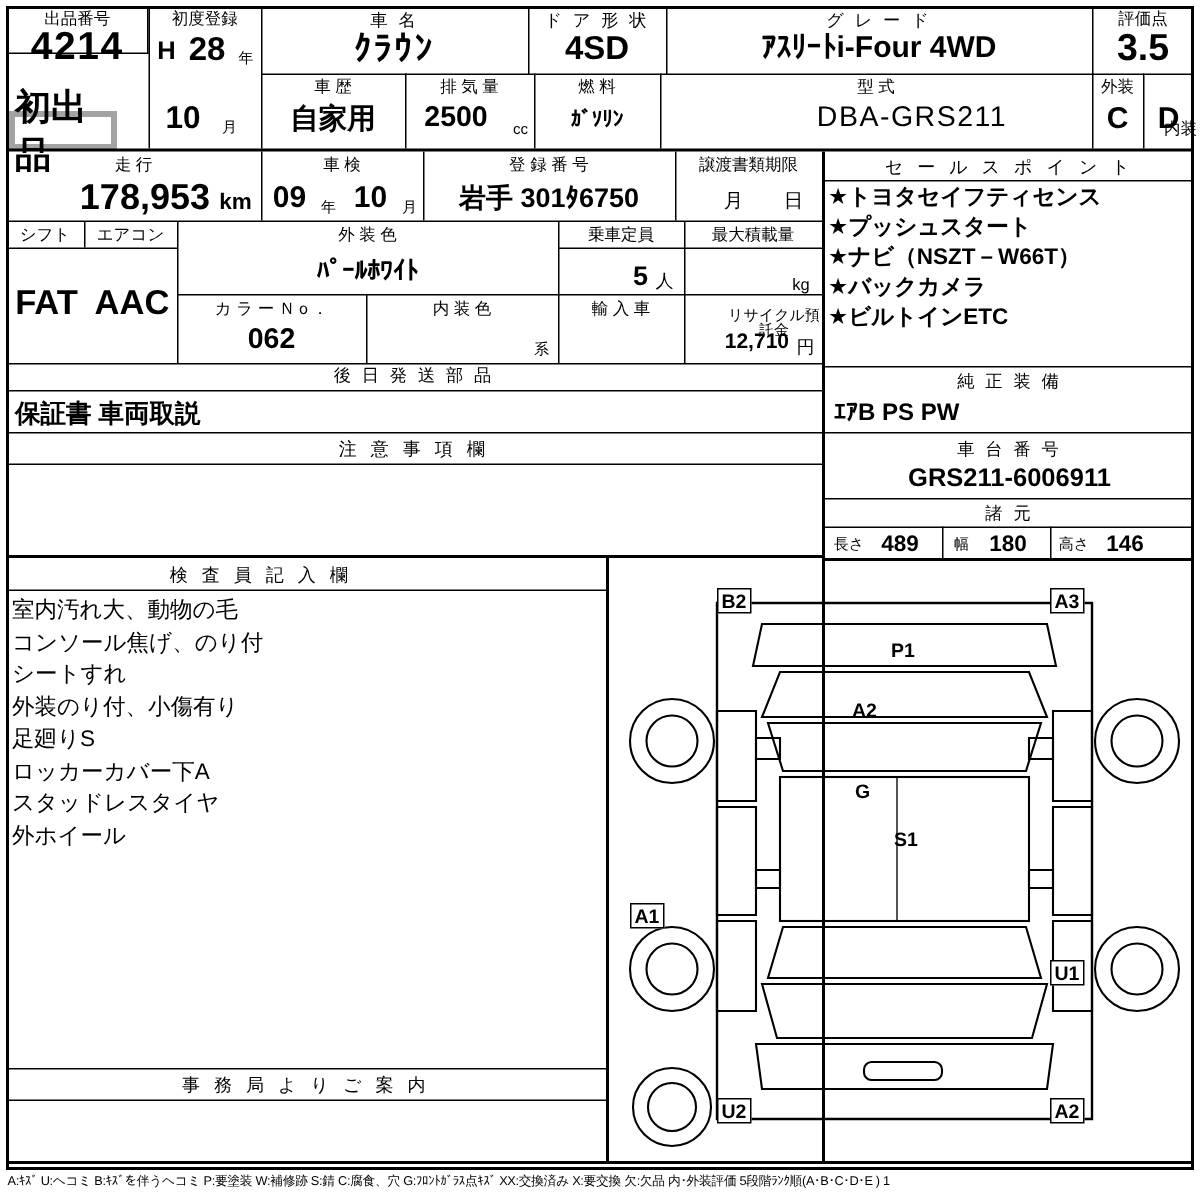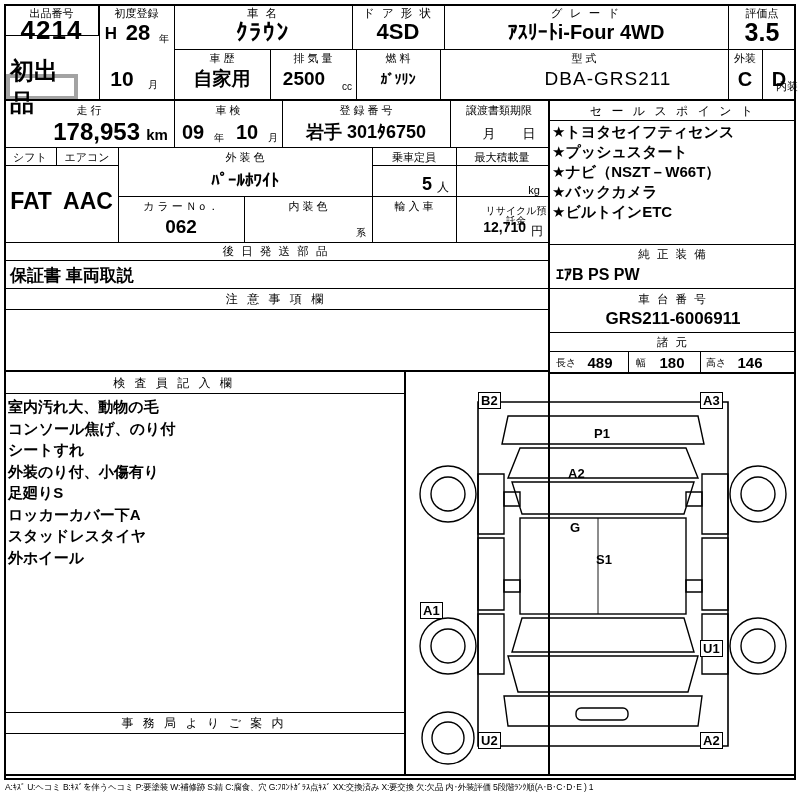--- a/index.html
+++ b/index.html
@@ -14,21 +14,21 @@
   .box{position:absolute;box-sizing:border-box;border:1px solid #000;}
   .lbl{font-size:11px;text-align:center;line-height:1;}
   .cell{position:absolute;box-sizing:border-box;display:flex;align-items:center;justify-content:center;}
   .cellL{justify-content:flex-start;padding-left:4px;}
   .bigval{font-size:26px;font-weight:bold;letter-spacing:1px;}
   .tiny{font-size:10px;}
   .hdr{font-size:11.5px;letter-spacing:2px;}
   .hdr2{font-size:12px;letter-spacing:3px;}
   .grayline{background:#000;}
   .sp{font-size:15px;font-weight:bold;line-height:20px;}
-  .inspect{font-size:15px;font-weight:bold;line-height:21.5px;}
+  .inspect{font-size:15px;font-weight:normal;line-height:21.5px;}
   .footer{font-size:8.5px;white-space:nowrap;letter-spacing:-0.2px;}
   .diagram{position:absolute;left:408px;top:374px;width:390px;height:400px;}
   svg{display:block;}
   .code{position:absolute;font-size:13px;font-weight:bold;background:#fff;border:1px solid #000;padding:0 2px;line-height:15px;}
   .codeNB{position:absolute;font-size:13px;font-weight:bold;line-height:15px;}
 </style>
 </head>
 <body>
 
 <div class="sheet">

